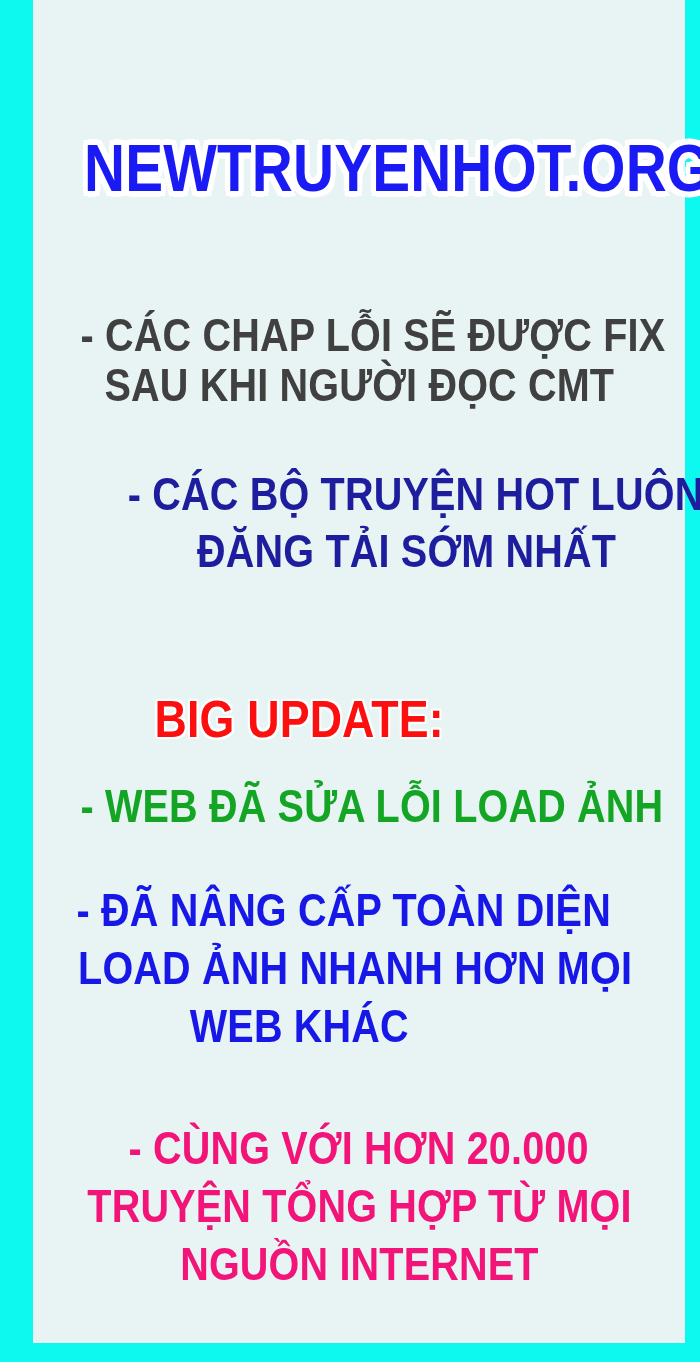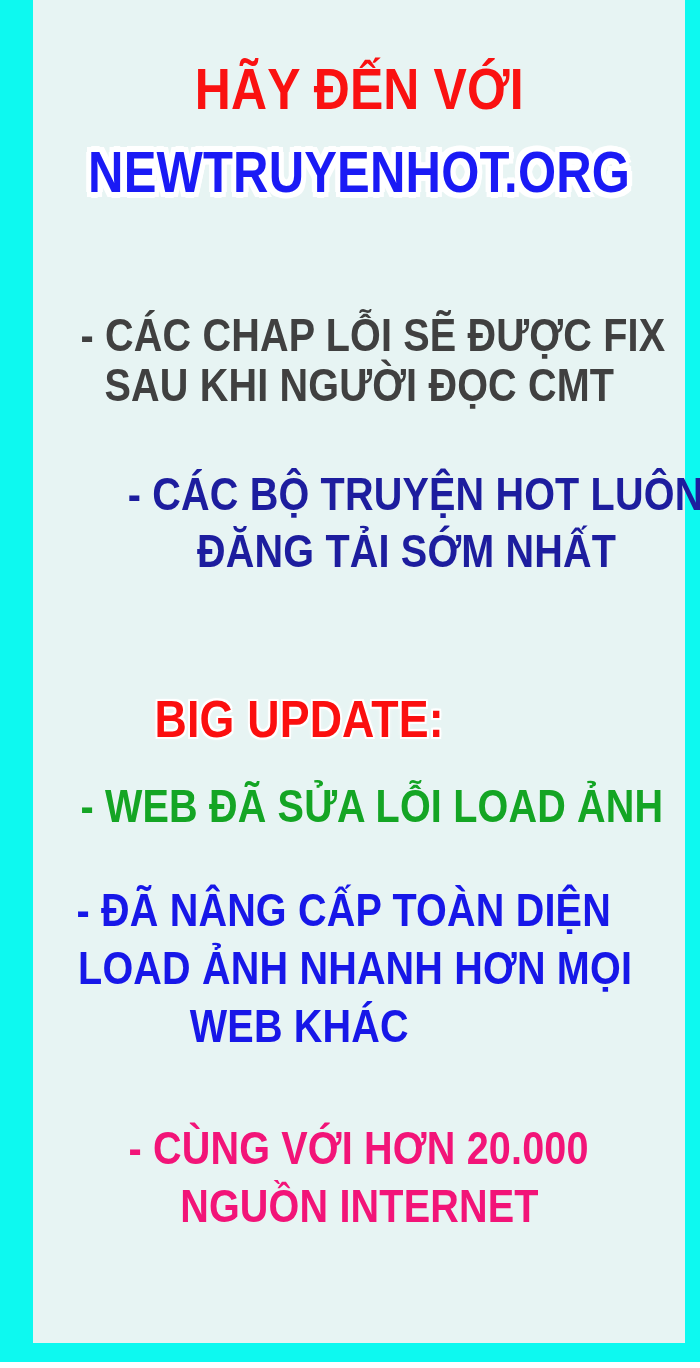--- a/index.html
+++ b/index.html
@@ -66,23 +66,23 @@
   
   #h-hayden {
     position: absolute;
     left: 0; top: 58px; width: 652px;
     color: #fa1111;
     font-size: 58px;
   }
   
   #h-site {
     position: absolute;
-    left: 0; top: 142px; width: 652px;
+    left: 0; top: 134px; width: 652px;
     color: #1a1af5;
-    font-size: 57px;
+    font-size: 66px;
     text-shadow:
        3px 0 0 #fff, -3px 0 0 #fff, 0 3px 0 #fff, 0 -3px 0 #fff,
        3px 3px 0 #fff, -3px 3px 0 #fff, 3px -3px 0 #fff, -3px -3px 0 #fff,
        6px 0 0 #fff, -6px 0 0 #fff, 0 6px 0 #fff, 0 -6px 0 #fff,
        5px 5px 0 #fff, -5px 5px 0 #fff, 5px -5px 0 #fff, -5px -5px 0 #fff,
        0 0 8px #fff;
   }
 
   
   #p-fix {
@@ -143,23 +143,20 @@
 </style>
 </head>
 <body>
 
 <div id="page">
 
   <div id="panel"></div>
 
   <div id="content">
 
-    <div id="h-hayden" class="block">
-      <span class="line"><span class="cond">HÃY ĐẾN VỚI</span></span>
-    </div>
 
     <div id="h-site" class="block">
       <span class="line"><span class="cond">NEWTRUYENHOT.ORG</span></span>
     </div>
 
     <div id="p-fix" class="block">
       <span class="line"><span class="cond">- CÁC CHAP LỖI SẼ ĐƯỢC FIX</span></span>
       <span class="line"><span class="cond">SAU KHI NGƯỜI ĐỌC CMT</span></span>
     </div>
 
@@ -177,19 +174,20 @@
     </div>
 
     <div id="p-upgrade" class="block">
       <span class="line"><span class="cond">- ĐÃ NÂNG CẤP TOÀN DIỆN</span></span>
       <span class="line"><span class="cond">LOAD ẢNH NHANH HƠN MỌI</span></span>
       <span class="line"><span class="cond">WEB KHÁC</span></span>
     </div>
 
     <div id="p-count" class="block">
       <span class="line"><span class="cond">- CÙNG VỚI HƠN 20.000</span></span>
+      <span class="line"><span class="cond">TRUYỆN TỔNG HỢP TỪ MỌI</span></span>
       <span class="line"><span class="cond">NGUỒN INTERNET</span></span>
     </div>
 
   </div>
 
   <div id="bottom-white"></div>
 </div>
 
 </body></html>

